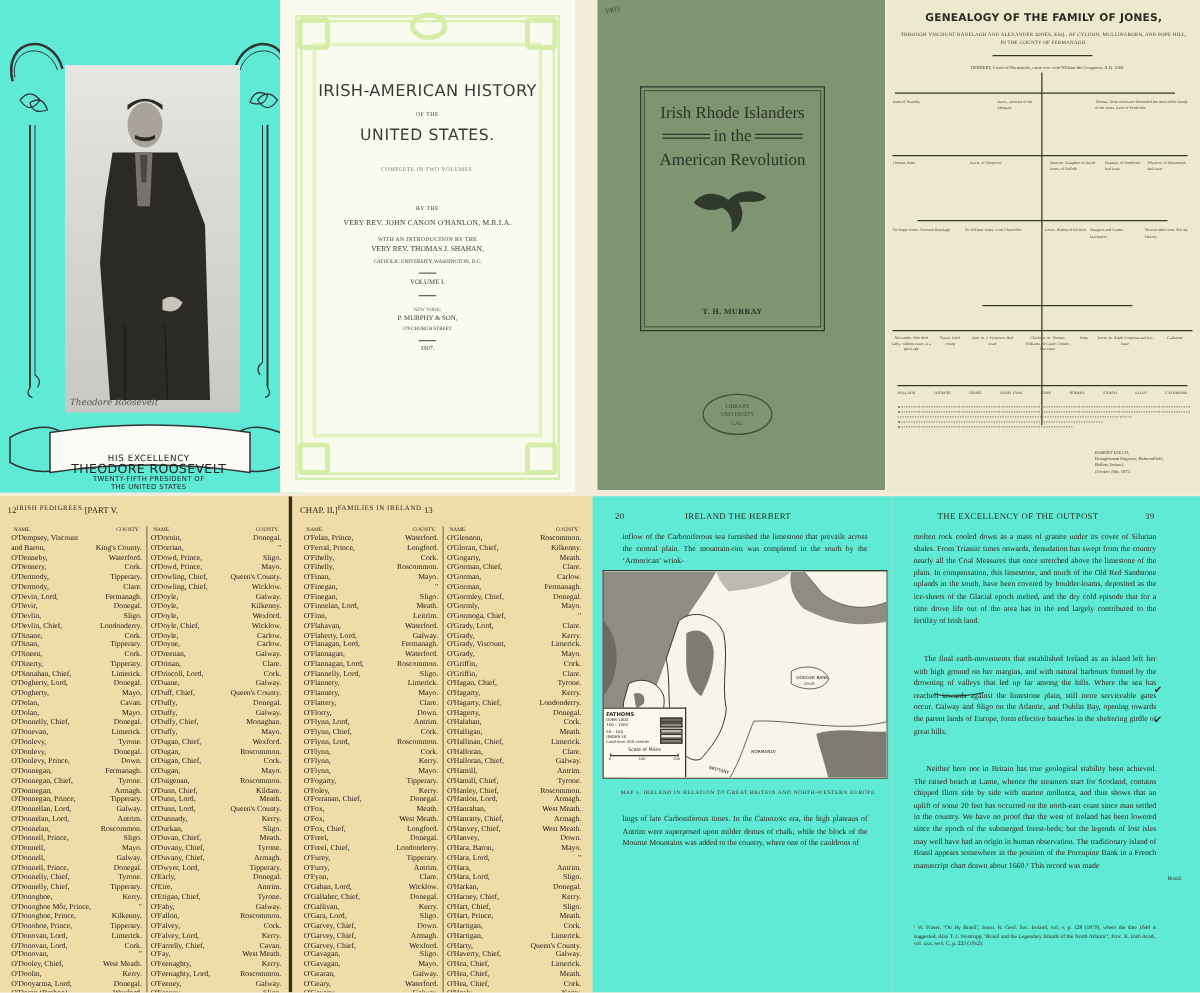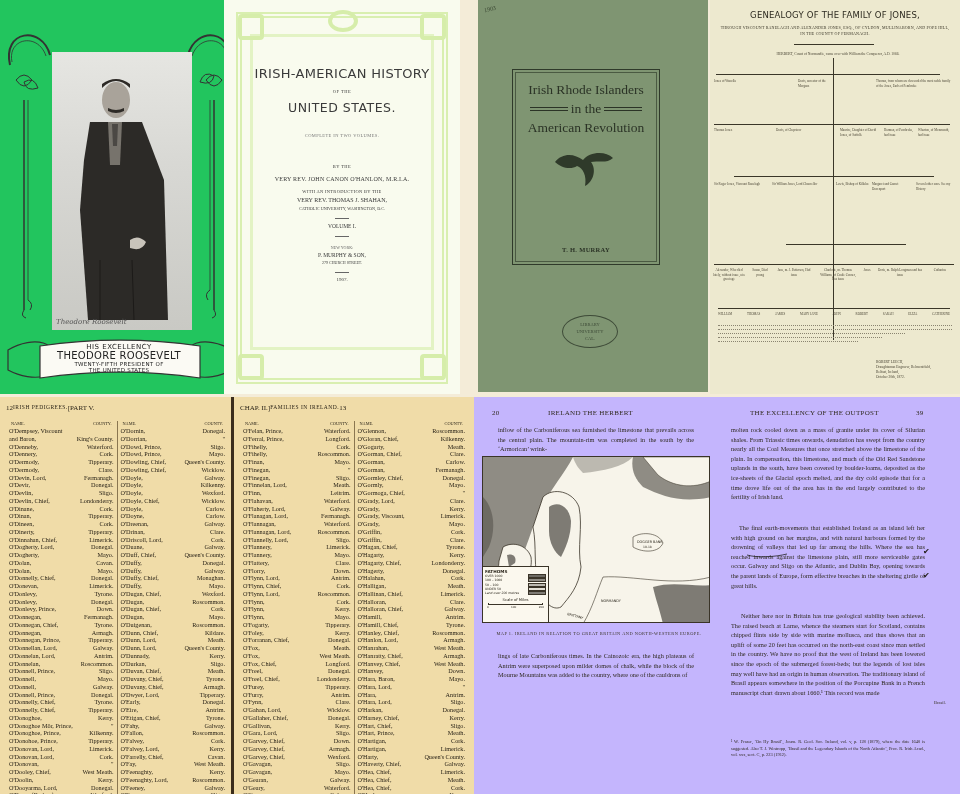--- a/index.html
+++ b/index.html
@@ -1,27 +1,27 @@
 <!DOCTYPE html>
 <html><head>
 <meta charset="utf-8">
 <style>
   * { box-sizing: border-box; margin: 0; padding: 0; }
   html, body { width: 960px; height: 794px; overflow: hidden; background: #f4ecd8; }
   body { position: relative; font-family: "Liberation Serif", serif; }
   .panel { position: absolute; overflow: hidden; }
   
-  #p1 { left: 0; top: 0; width: 238px; height: 394px; background: #22c55e; }
+  #p1 { left: 0; top: 0; width: 238px; height: 394px; background: #5eead4; }
   #p1 .photo { position: absolute; left: 52px; top: 52px; width: 140px; height: 278px;
     background: linear-gradient(180deg, #e6e6e2 0%, #d8d8d4 40%, #c9c9c4 100%); }
   #p1 .figure { position: absolute; left: 70px; top: 70px; width: 110px; height: 258px; }
   #p1 .sig { position: absolute; left: 56px; top: 318px; font-size: 7px; font-style: italic; color: #555; font-family: "DejaVu Serif", serif; }
   #p1 .ornament { position: absolute; top: 20px; width: 50px; height: 300px; }
   #p1 .banner { position: absolute; left: 4px; top: 330px; width: 232px; height: 58px; }
-  #p1 .banner-text { position: absolute; left: 0; top: 344px; width: 238px; text-align: center; font-family: "DejaVu Sans", sans-serif; color: #222; line-height: 1.05; }
+  #p1 .banner-text { position: absolute; left: 0; top: 364px; width: 238px; text-align: center; font-family: "DejaVu Sans", sans-serif; color: #222; line-height: 1.05; }
   #p1 .bt1 { font-size: 7px; letter-spacing: 0.5px; }
   #p1 .bt2 { font-size: 10px; letter-spacing: 0.3px; }
   #p1 .bt3 { font-size: 5.5px; letter-spacing: 0.3px; }
   
   #p2 { left: 224px; top: 0; width: 236px; height: 394px; background: #f9fbee; }
   #p2 .frame { position: absolute; left: 12px; top: 12px; width: 212px; height: 372px; border: 6px double #d9efb0; }
   #p2 .frame2 { position: absolute; left: 26px; top: 34px; width: 184px; height: 316px; border: 3px solid #e3f3c4; }
   #p2 .knot { position: absolute; width: 26px; height: 26px; border: 4px solid #d6edaa; border-radius: 4px; }
   #p2 .content { position: absolute; left: 30px; top: 66px; width: 176px; text-align: center; color: #3a3a3a; }
   #p2 .t1 { font-family: "DejaVu Sans", sans-serif; font-size: 13px; letter-spacing: 0.3px; }
@@ -45,41 +45,41 @@
   #p3 .box { position: absolute; left: 34px; top: 69px; width: 148px; height: 196px; border: 1.5px solid #2f3a2a; }
   #p3 .box-inner { position: absolute; left: 2px; top: 2px; right: 2px; bottom: 2px; border: 0.5px solid #4a5a42; }
   #p3 .title { position: absolute; left: 34px; top: 80px; width: 148px; text-align: center; color: #2b3326; font-size: 13.5px; line-height: 19px; }
   #p3 .mid { display: flex; align-items: center; justify-content: center; gap: 3px; }
   #p3 .dbl { display: inline-block; width: 38px; height: 4px; border-top: 1px solid #2b3326; border-bottom: 1px solid #2b3326; }
   #p3 .flourish { position: absolute; left: 75px; top: 148px; width: 62px; height: 40px; }
   #p3 .author { position: absolute; left: 34px; top: 246px; width: 148px; text-align: center; color: #2b3326; font-size: 6.5px; font-weight: bold; letter-spacing: 0.3px; }
   #p3 .stamp { position: absolute; left: 84px; top: 315px; width: 56px; height: 33px; border: 1.5px solid #3e4b38; border-radius: 50%; text-align: center; font-size: 4.5px; color: #3e4b38; line-height: 7px; padding-top: 5px; }
   
   #p4 { left: 710px; top: 0; width: 250px; height: 394px; background: #ede9cf; }
-  #p4 .g-title { position: absolute; left: 0; top: 10px; width: 250px; text-align: center; font-family: "DejaVu Sans", sans-serif; font-size: 8.5px; font-weight: normal; color: #2d2a20; letter-spacing: 0.2px; }
+  #p4 .g-title { position: absolute; left: 0; top: 10px; width: 250px; text-align: center; font-family: "DejaVu Sans", sans-serif; font-size: 8.5px; font-weight: bold; color: #2d2a20; letter-spacing: 0.2px; }
   #p4 .g-sub { position: absolute; left: 10px; top: 25px; width: 230px; text-align: center; font-size: 4px; color: #3a3628; line-height: 6px; letter-spacing: 0.2px; }
   #p4 .hr { position: absolute; height: 1px; background: #3a3628; }
   #p4 .vr { position: absolute; width: 1px; background: #3a3628; }
   #p4 .txt { position: absolute; font-size: 3.2px; color: #4a4535; line-height: 4.6px; }
   #p4 .sig { position: absolute; font-size: 3.6px; color: #4a4535; line-height: 5px; }
   
   .ped { background: #f0dca8; }
   #p5 { left: 0; top: 397px; width: 234px; height: 397px; }
   #p6 { left: 234px; top: 397px; width: 240px; height: 397px; }
   .ped .hdr { position: absolute; top: 7px; left: 6px; right: 6px; display: flex; font-size: 7px; color: #2b2418; }
   .ped .hdr .mid { font-size: 5.5px; letter-spacing: 0.5px; }
   .ped .cols { position: absolute; top: 24px; left: 6px; right: 6px; display: flex; }
   .ped .col { flex: 1; padding: 0 3px; }
   .ped .col + .col { border-left: 0.7px solid #8a7650; }
   .ped .colhdr { display: flex; justify-content: space-between; font-size: 4.3px; color: #2b2418; margin-bottom: 1px; padding: 0 2px; }
   .ped .row { display: flex; justify-content: space-between; font-size: 6.2px; line-height: 7.75px; color: #221c12; white-space: nowrap; }
   .ped .row .c { text-align: right; }
   #p5 .binding { position: absolute; right: 0; top: 0; width: 3px; height: 397px; background: #3b2d1c; }
   
-  .outpost { background: #c4b5fd; }
+  .outpost { background: #5eead4; }
   #p7 { left: 474px; top: 397px; width: 240px; height: 397px; }
   #p8 { left: 714px; top: 397px; width: 246px; height: 397px; }
   .outpost .runhead { position: absolute; top: 12px; font-size: 7px; color: #302a20; letter-spacing: 0.3px; }
   .outpost .para { position: absolute; font-size: 6.25px; line-height: 9.6px; color: #2d281e; text-align: justify; }
   #p7 .map { position: absolute; left: 8px; top: 59px; width: 228px; height: 167px; border: 1px solid #3a3428; background: #fbf8ee; overflow: hidden; }
   #p7 .caption { position: absolute; left: 20px; top: 701px; width: 210px; text-align: center; font-size: 4.4px; letter-spacing: 0.5px; color: #3a3428; line-height: 6px; }
   #p7 .legend { position: absolute; left: 0; bottom: 0; width: 66px; height: 56px; border-top: 1px solid #3a3428; border-right: 1px solid #3a3428; background: #fbf8ee; font-family: "DejaVu Sans", sans-serif; font-size: 3.1px; color: #2d281e; padding: 2px; }
   #p7 .legend .lt { font-size: 4.2px; font-weight: bold; }
   #p7 .legend .lr { display: flex; justify-content: space-between; align-items: center; height: 4.3px; }
   #p7 .legend .sw { width: 18px; height: 4px; border: 0.5px solid #3a3428; }

